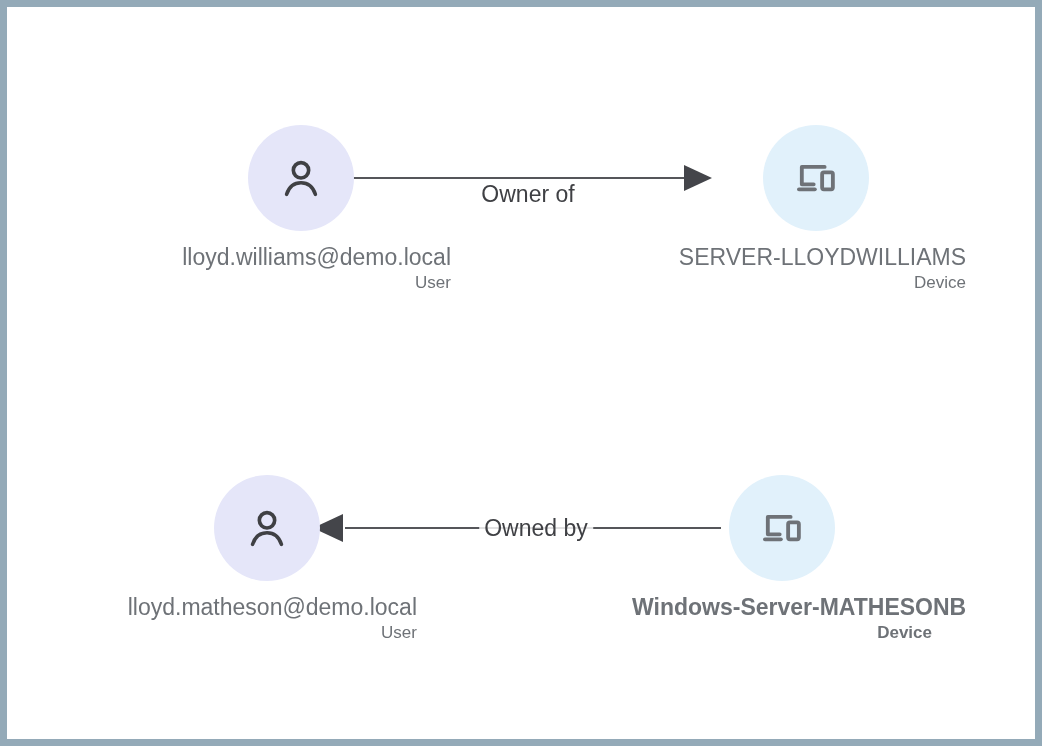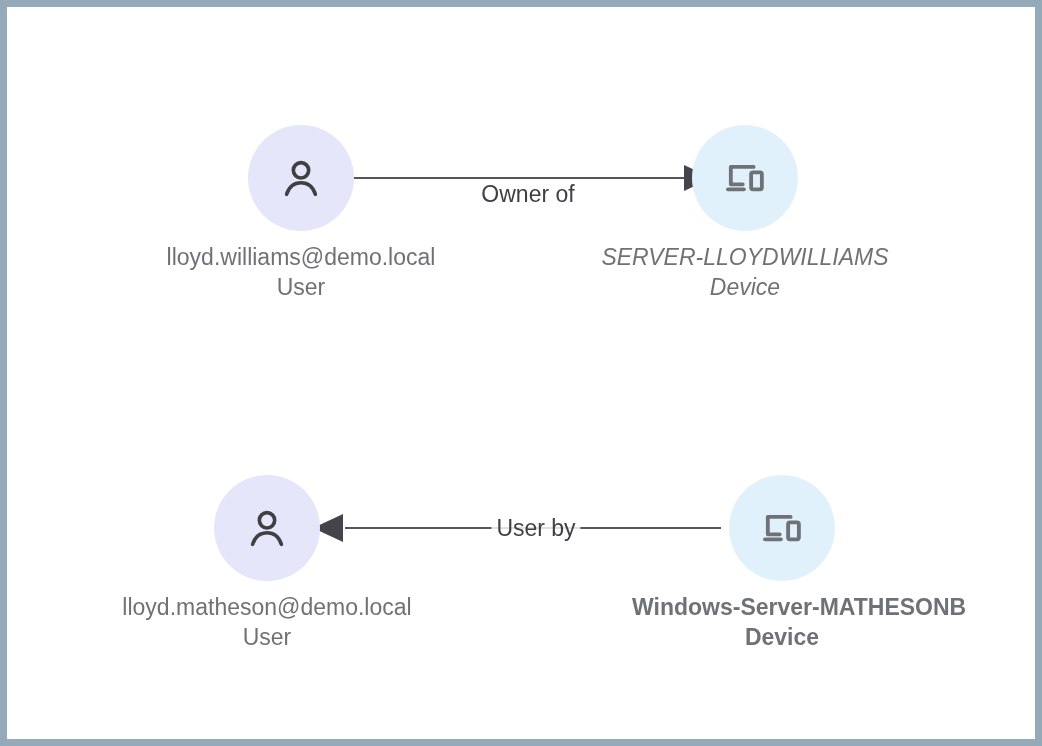--- a/index.html
+++ b/index.html
@@ -54,28 +54,29 @@
   }
   .node-circle.device {
     background: #e1f1fb;
   }
   .node-icon svg {
     display: block;
   }
   .node-labels {
     margin-top: 11px;
     line-height: 1.32;
+    text-align: right;
   }
   .node-title {
     font-size: 23px;
     color: #6e7277;
     white-space: nowrap;
   }
   .node-type {
-    font-size: 23px;
+    font-size: 17px;
     color: #6e7277;
     white-space: nowrap;
   }
   .edge-label {
     position: absolute;
     transform: translate(-50%, -50%);
     font-size: 23px;
     color: #3f4044;
     background: rgba(255,255,255,0.82);
     padding: 0 5px;
@@ -109,21 +110,21 @@
             <path d="M4.5 20.5c1.3-4 4.2-6 7.5-6s6.2 2 7.5 6"></path>
           </svg>
         </span>
       </div>
       <div class="node-labels">
         <div class="node-title">lloyd.williams@demo.local</div>
         <div class="node-type">User</div>
       </div>
     </div>
 
-    <div class="node" style="left:738px; top:118px;font-style:italic;">
+    <div class="node" style="left:809px; top:118px;">
       <div class="node-circle device">
         <span class="node-icon">
           <svg width="46" height="46" viewBox="0 0 24 24" fill="none" stroke="#6e7277" stroke-width="2" stroke-linecap="round" stroke-linejoin="round">
             <path d="M16.5 6.2H4.6v9.1h6.2"></path>
             <path d="M3.1 17.9h8.3"></path>
             <rect x="15.2" y="9.1" width="5.6" height="8.8" rx="0.9"></rect>
           </svg>
         </span>
       </div>
       <div class="node-labels">
@@ -157,16 +158,16 @@
           </svg>
         </span>
       </div>
       <div class="node-labels">
         <div class="node-title">Windows-Server-MATHESONB</div>
         <div class="node-type">Device</div>
       </div>
     </div>
 
     <div class="edge-label" style="left:521px; top:171px;margin-top:16px;">Owner of</div>
-    <div class="edge-label" style="left:529px; top:521px;">User by</div>
+    <div class="edge-label" style="left:529px; top:521px;">Owned by</div>
 
   </div>
 </div>
 
 </body></html>

